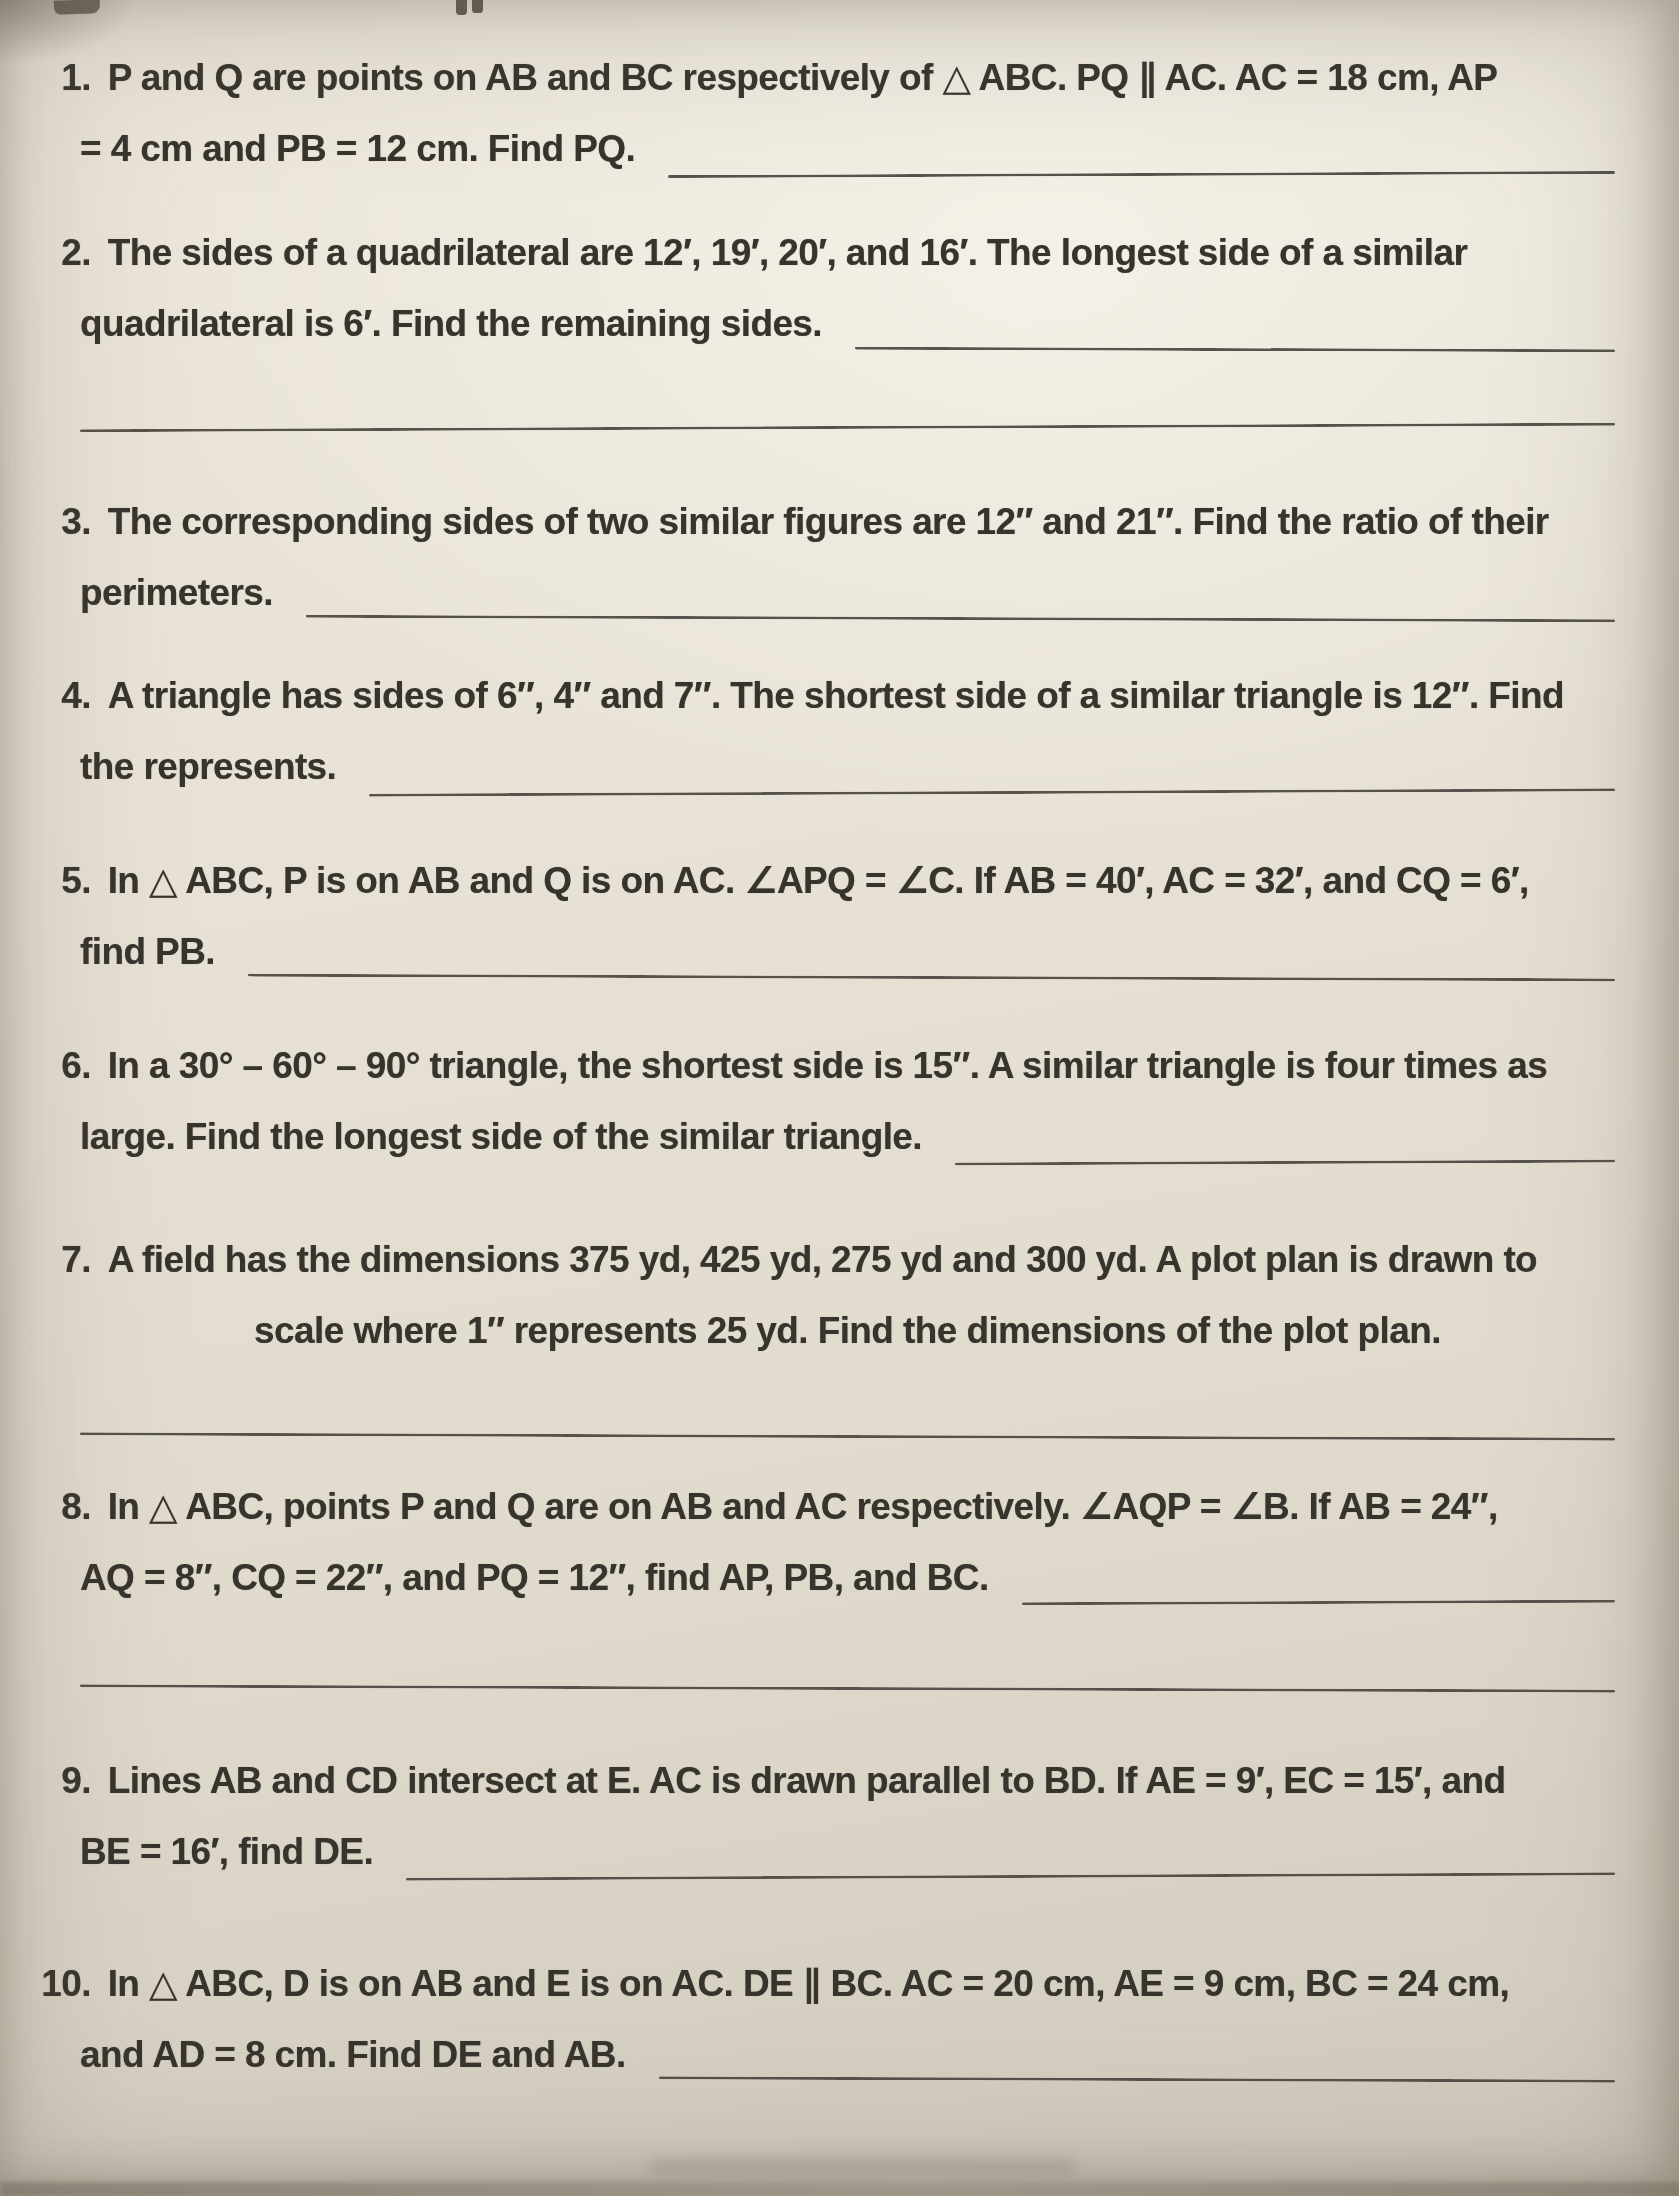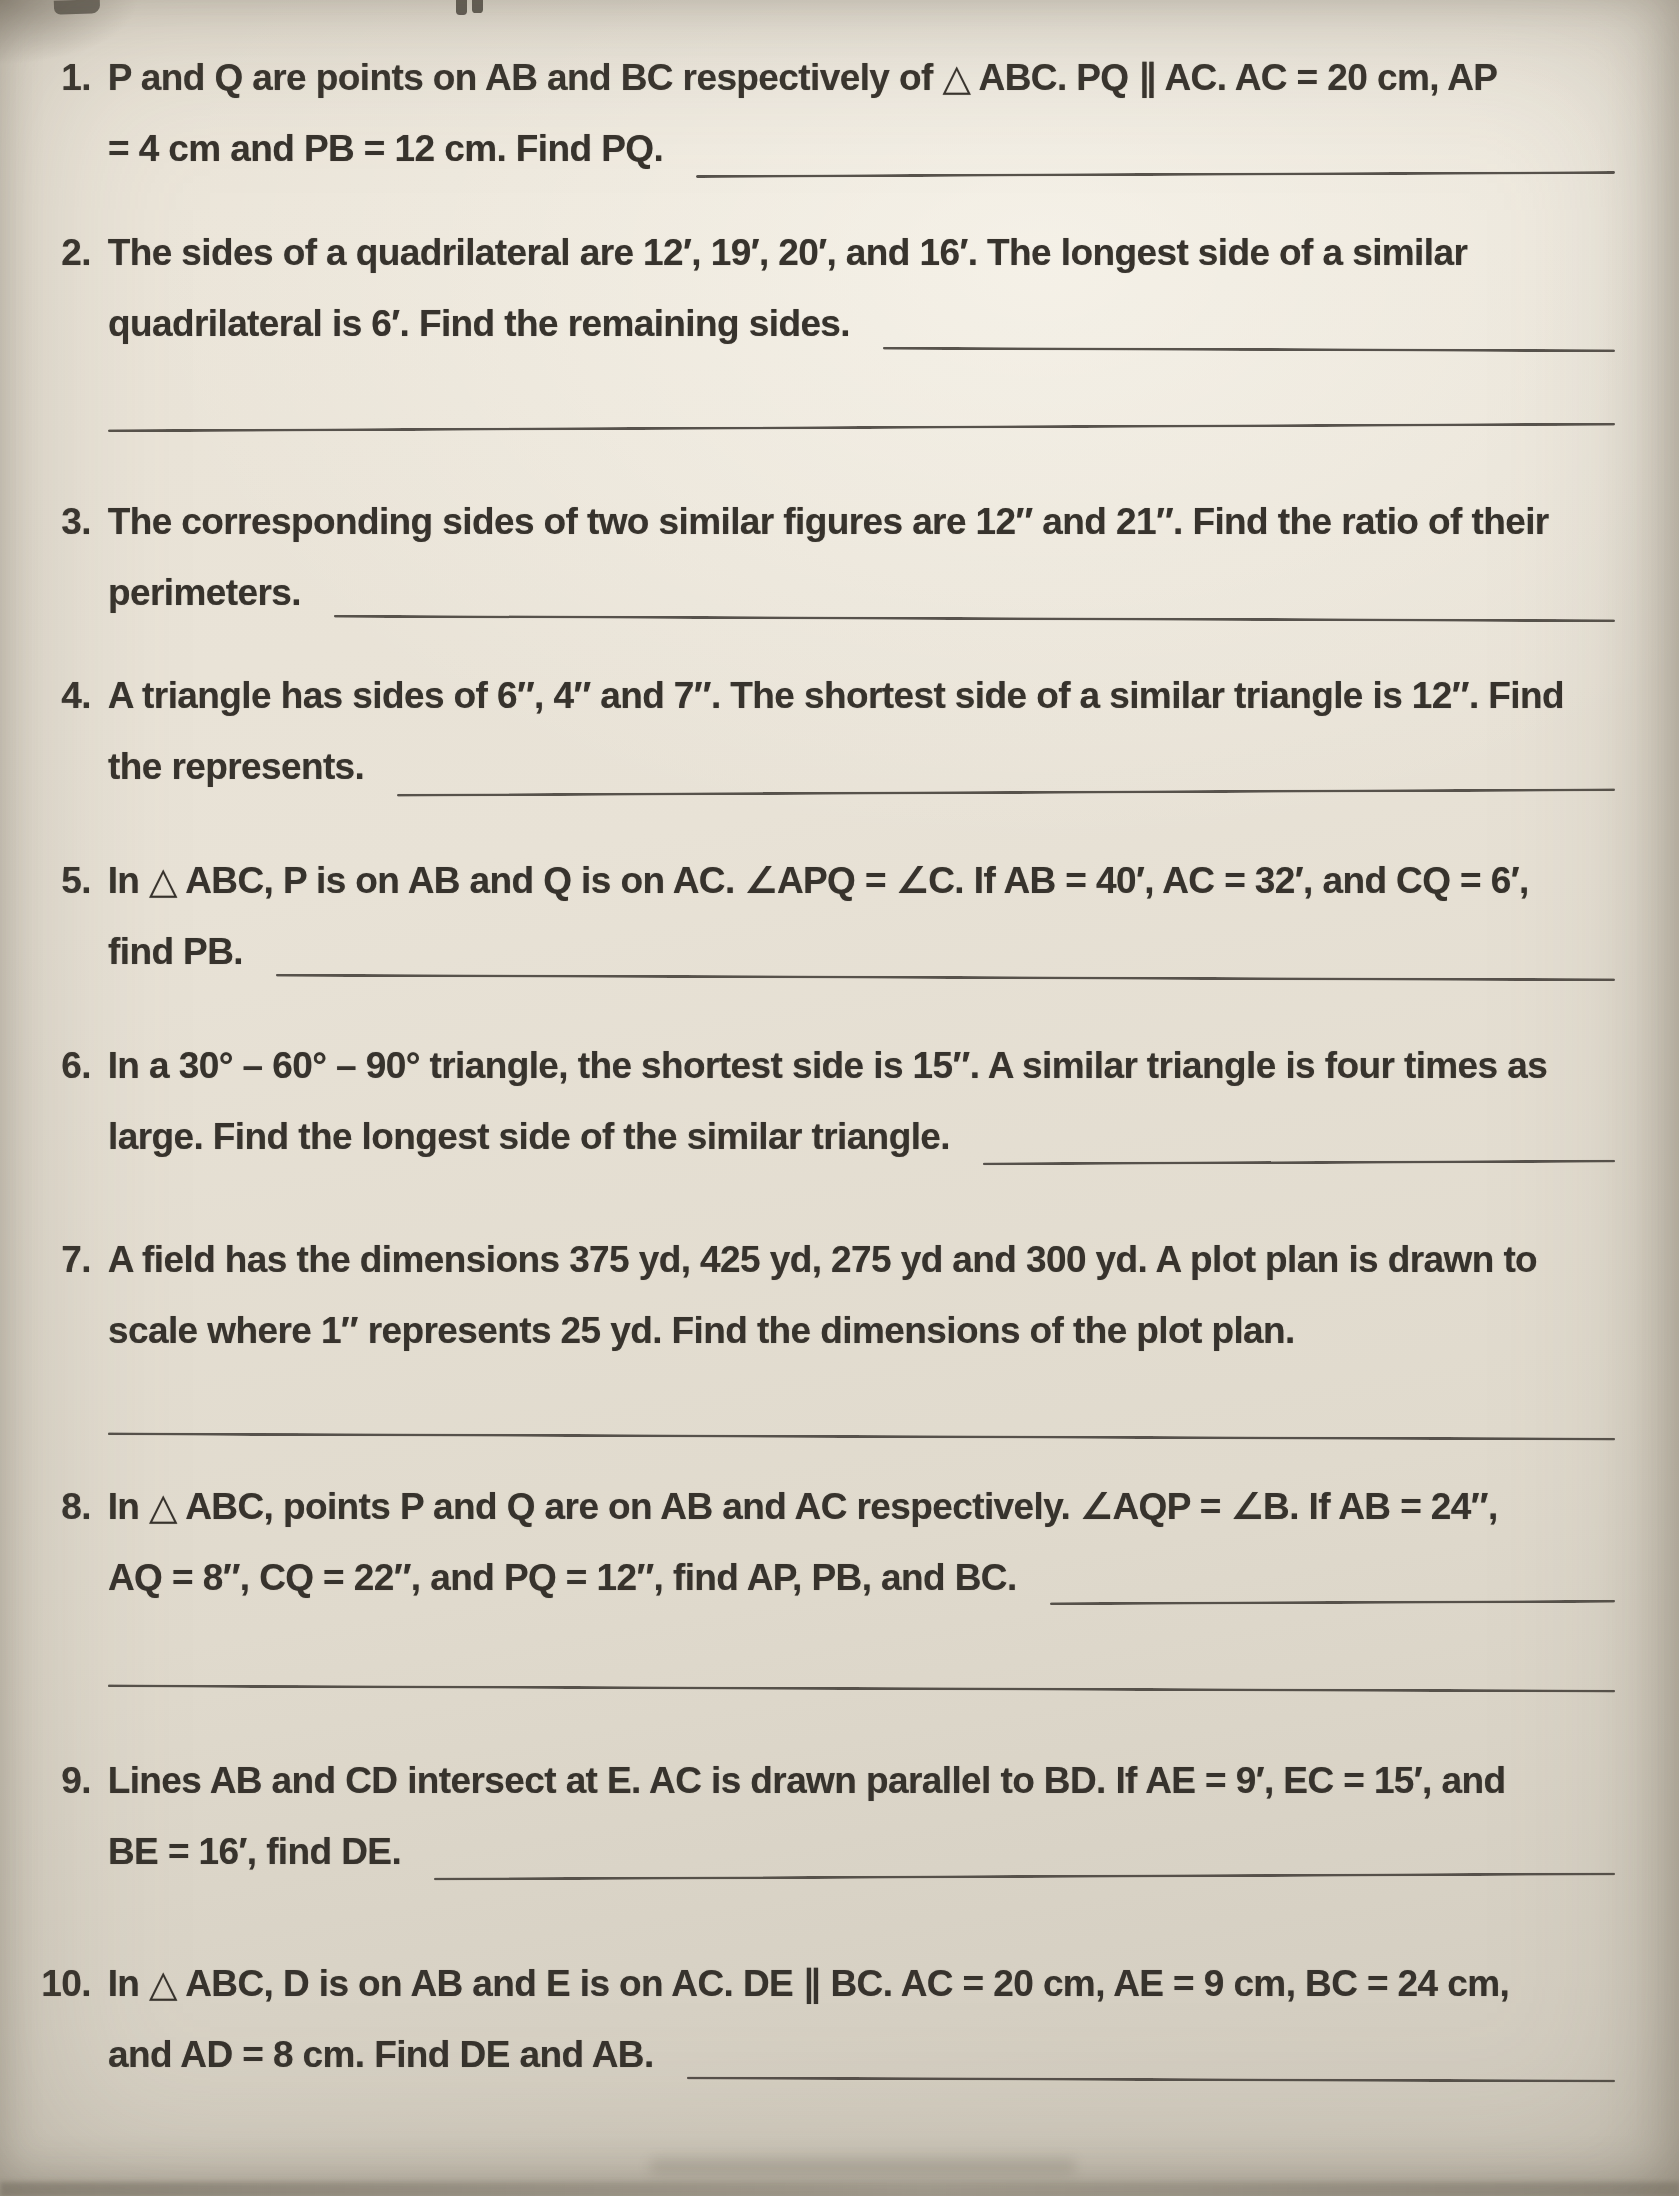--- a/index.html
+++ b/index.html
@@ -28,21 +28,21 @@
     font-size:37px;
     letter-spacing:-0.6px;
     text-shadow:0 0 0.9px rgba(55,51,45,0.45);
   }
   .problem{width:100%;}
   .row{
     display:flex;align-items:flex-end;
     height:71px;
     padding-right:65px;
   }
-  .row.cont{padding-left:108px;}
+  .row.cont{padding-left:80px;justify-content:center;}
   .num{
     width:91px;min-width:91px;
     text-align:right;
     margin-right:16.7px;
     line-height:71px;
     white-space:nowrap;
   }
   .txt{
     line-height:71px;
     white-space:nowrap;
@@ -90,21 +90,21 @@
 </head>
 <body>
 
 <div class="paper"></div>
 
 <div class="content">
 
   <div class="problem">
     <div class="row">
       <div class="num">1.</div>
-      <div class="txt">P and Q are points on AB and BC respectively of △ ABC. PQ ∥ AC. AC = 20 cm, AP</div>
+      <div class="txt">P and Q are points on AB and BC respectively of △ ABC. PQ ∥ AC. AC = 18 cm, AP</div>
     </div>
     <div class="row cont">
       <div class="txt">= 4 cm and PB = 12 cm. Find PQ.</div>
       <div class="blank tilt-a"></div>
     </div>
   </div>
 
   <div class="problem" style="margin-top:33px;">
     <div class="row">
       <div class="num">2.</div>

